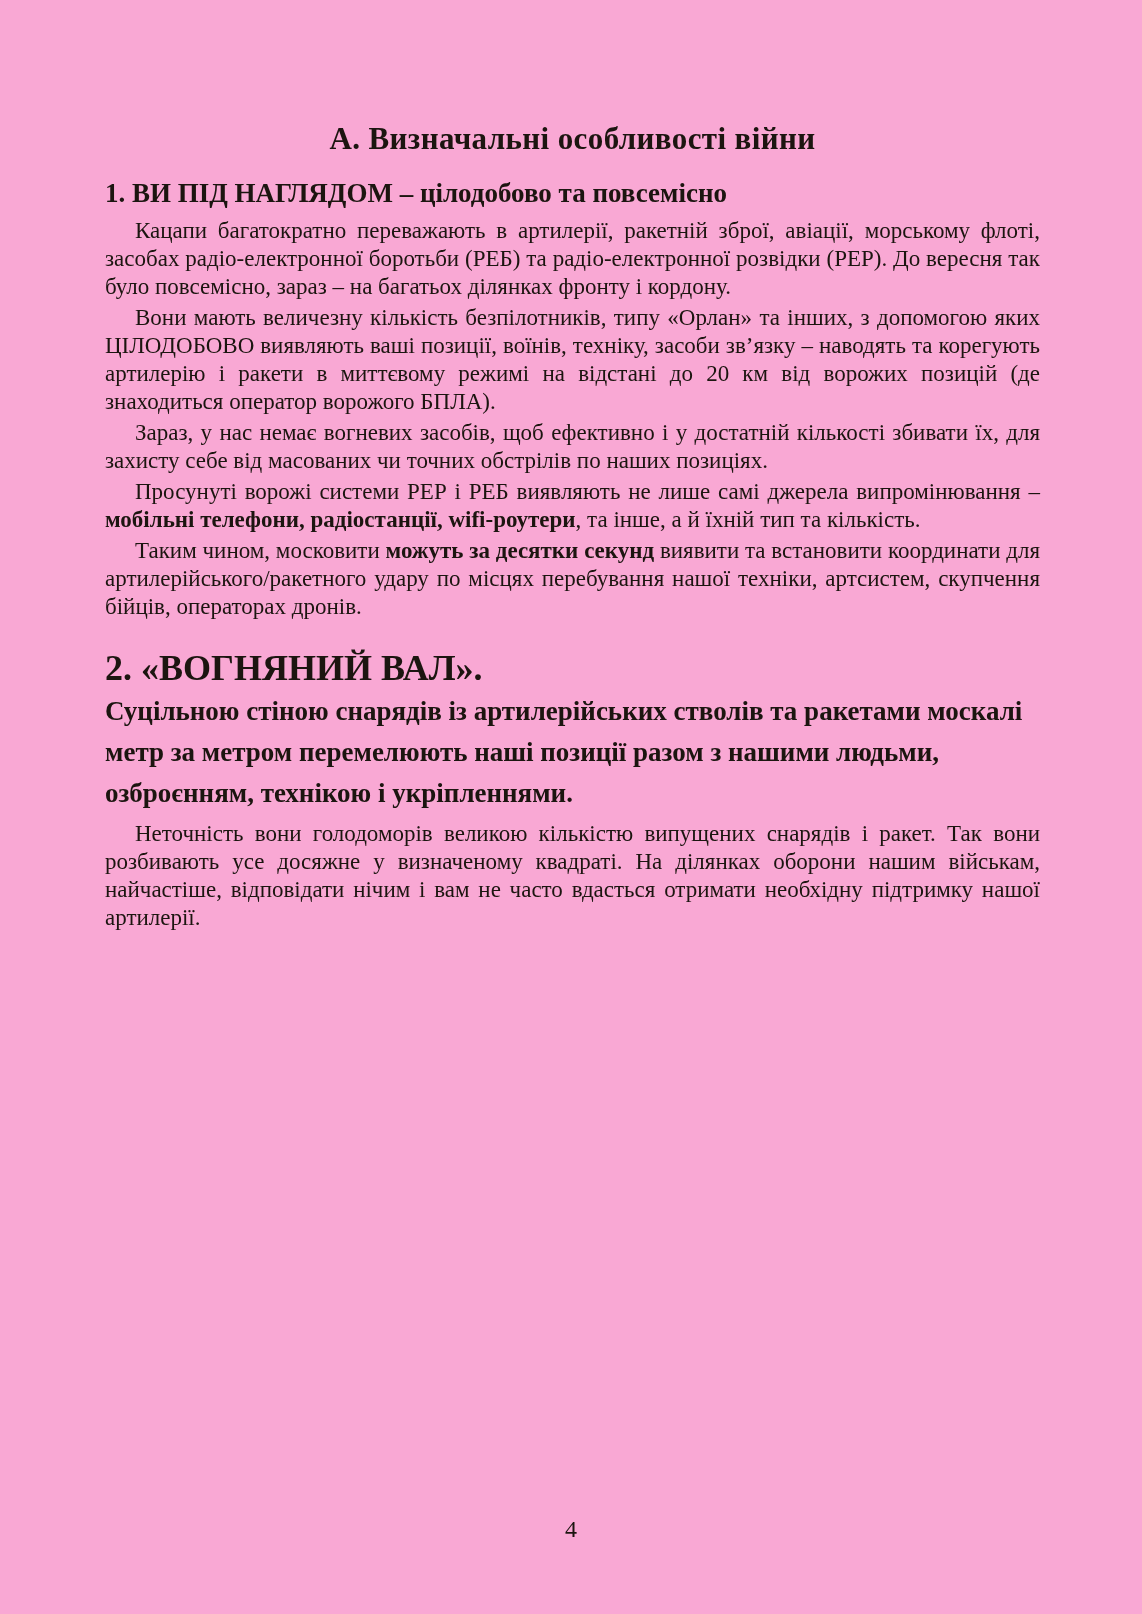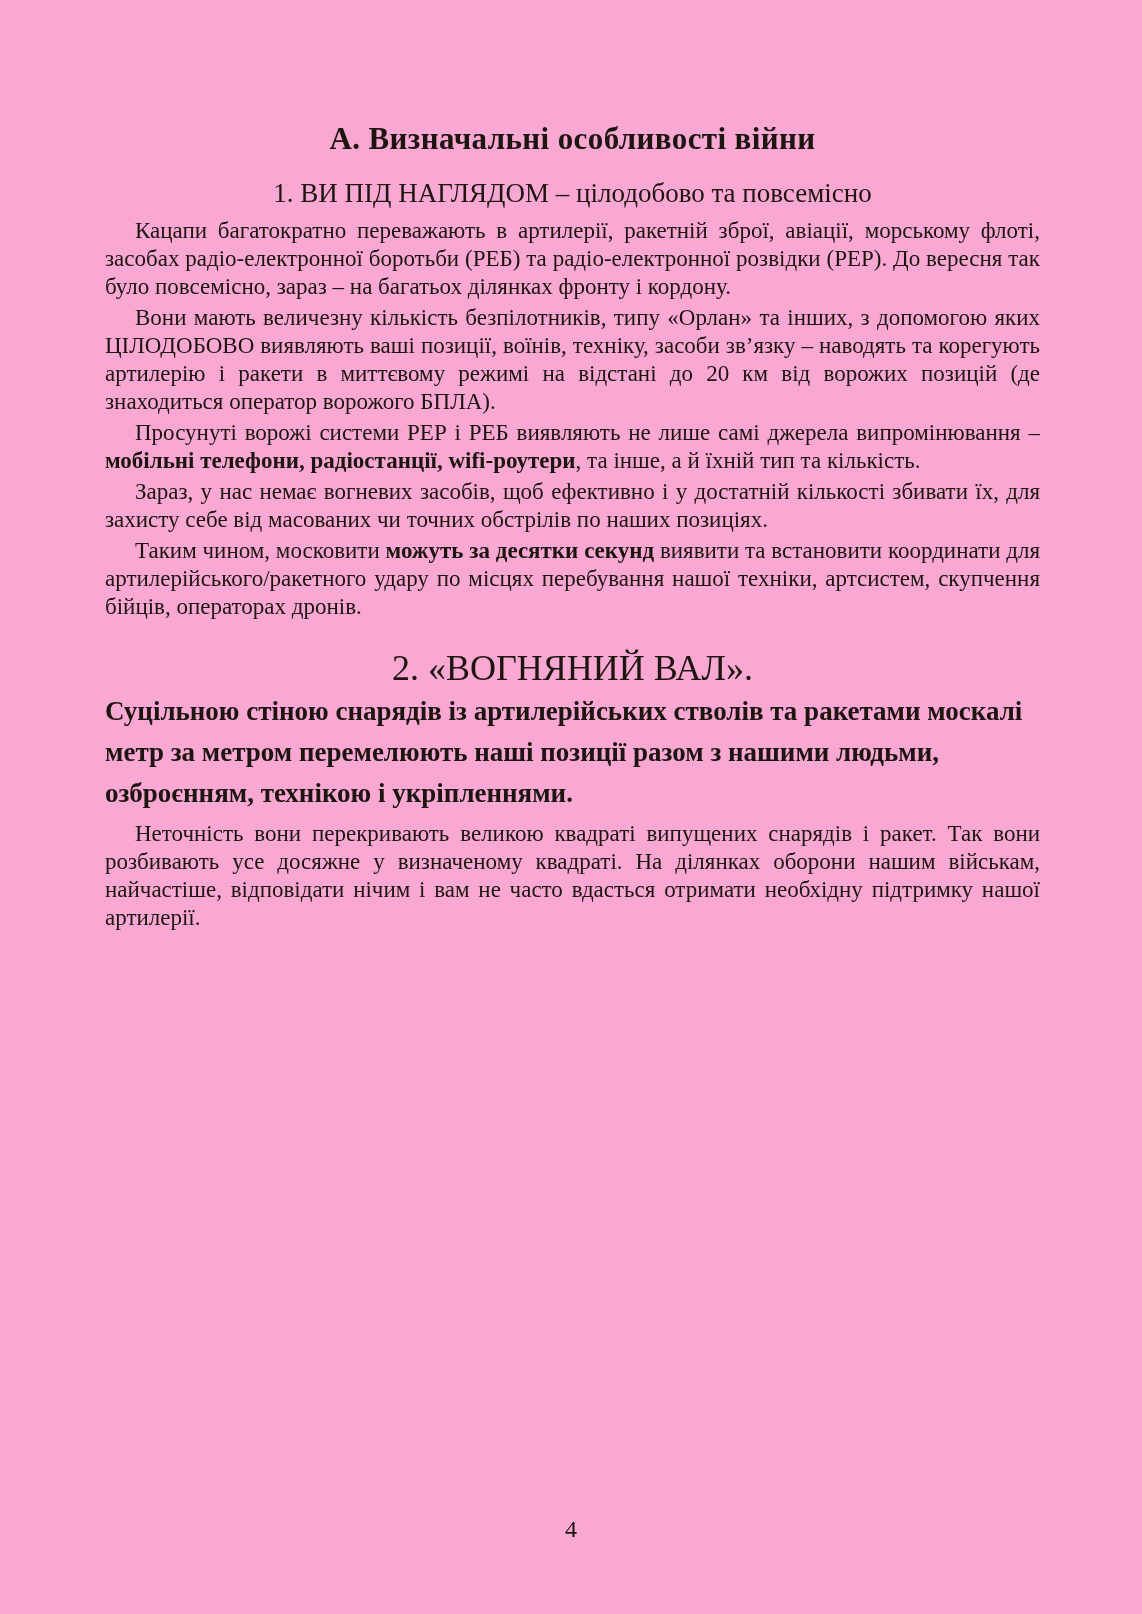--- a/index.html
+++ b/index.html
@@ -22,22 +22,21 @@
   .doc-title {
     font-size: 31px;
     font-weight: bold;
     text-align: center;
     margin: 0;
     line-height: 42px;
     letter-spacing: 0.4px;
   }
   .section-heading {
     font-size: 27px;
-    font-weight: normal;
-    text-align: center;
+    font-weight: bold;
     margin: 13px 0 4px 0;
     line-height: 40px;
   }
   .section-2 .section-heading {
     font-size: 36px;
     margin-top: 27px;
     margin-bottom: 0;
   }
   .subtitle {
     font-size: 27px;
@@ -72,29 +71,29 @@
 
 <main class="page">
 
   <h1 class="doc-title">А. Визначальні особливості війни</h1>
 
   <section class="section-1">
     <h2 class="section-heading">1.  ВИ ПІД НАГЛЯДОМ – цілодобово та повсемісно</h2>
     <div>
         <p class="body-paragraph"><span>Кацапи багатократно переважають в артилерії, ракетній зброї, авіації, морському флоті, засобах радіо-електронної боротьби (РЕБ) та радіо-електронної розвідки (РЕР). До вересня так було повсемісно, зараз – на багатьох ділянках фронту і кордону.</span></p>
         <p class="body-paragraph"><span>Вони мають величезну кількість безпілотників, типу «Орлан» та інших, з допомогою яких ЦІЛОДОБОВО виявляють ваші позиції, воїнів, техніку, засоби зв’язку – наводять та корегують артилерію і ракети в миттєвому режимі на відстані до 20 км від ворожих позицій (де знаходиться оператор ворожого БПЛА).</span></p>
+        <p class="body-paragraph"><span>Зараз, у нас немає вогневих засобів, щоб ефективно і у достатній кількості збивати їх, для захисту себе від масованих чи точних обстрілів по наших позиціях.</span></p>
         <p class="body-paragraph"><span>Просунуті ворожі системи РЕР і РЕБ виявляють не лише самі джерела випромінювання – </span><b>мобільні телефони, радіостанції, wifi-роутери</b><span>, та інше, а й їхній тип та кількість.</span></p>
-        <p class="body-paragraph"><span>Зараз, у нас немає вогневих засобів, щоб ефективно і у достатній кількості збивати їх, для захисту себе від масованих чи точних обстрілів по наших позиціях.</span></p>
         <p class="body-paragraph"><span>Таким чином, московити </span><b>можуть за десятки секунд</b><span> виявити та встановити координати для артилерійського/ракетного удару по місцях перебування нашої техніки, артсистем, скупчення бійців, операторах дронів.</span></p>
       </div>
   </section>
 
   <section class="section-2">
     <h2 class="section-heading">2.  «ВОГНЯНИЙ ВАЛ».</h2>
     <p class="subtitle">Суцільною стіною снарядів із артилерійських стволів та ракетами москалі метр за метром перемелюють наші позиції разом з нашими людьми, озброєнням, технікою і укріпленнями.</p>
     <div>
-        <p class="body-paragraph"><span>Неточність вони перекривають великою квадраті випущених снарядів і ракет. Так вони розбивають усе досяжне у визначеному квадраті. На ділянках оборони нашим військам, найчастіше, відповідати нічим і вам не часто вдасться отримати необхідну підтримку нашої артилерії.</span></p>
+        <p class="body-paragraph"><span>Неточність вони голодоморів великою кількістю випущених снарядів і ракет. Так вони розбивають усе досяжне у визначеному квадраті. На ділянках оборони нашим військам, найчастіше, відповідати нічим і вам не часто вдасться отримати необхідну підтримку нашої артилерії.</span></p>
       </div>
   </section>
 
   <footer class="page-number">4</footer>
 
 </main>
 
 </body></html>

